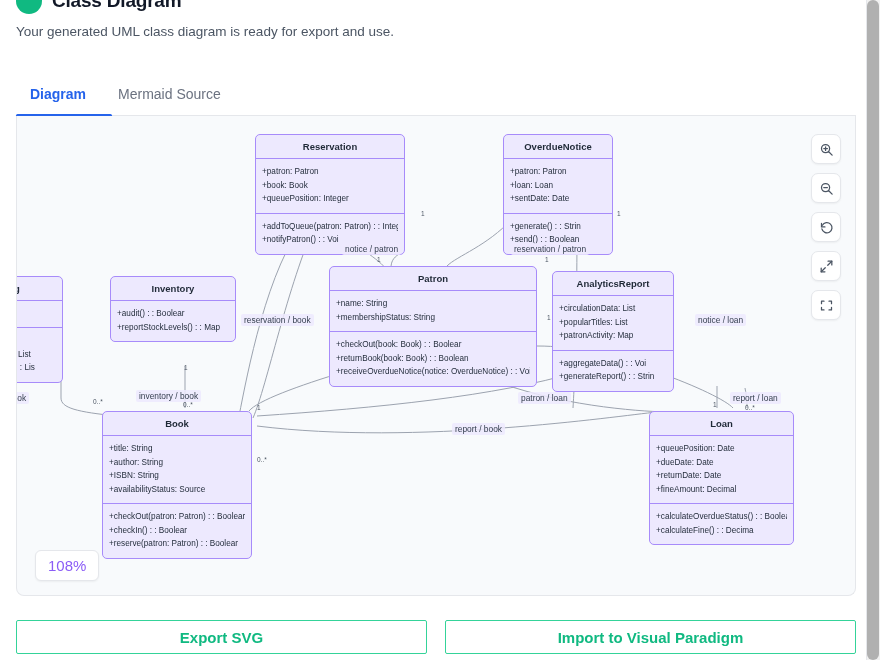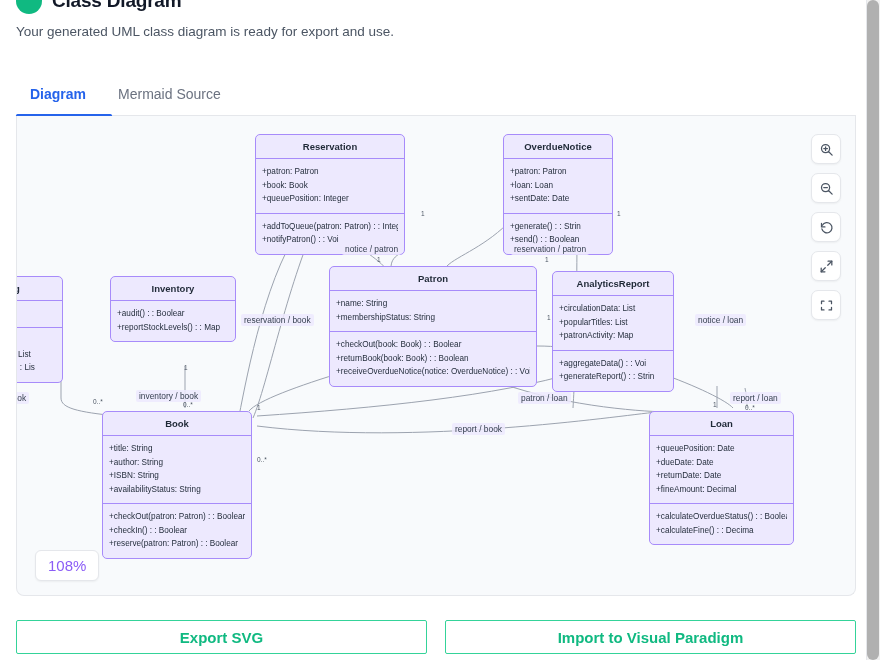--- a/index.html
+++ b/index.html
@@ -277,21 +277,21 @@
       <div class="uml-line">+generateReport() : : Strin</div>
     </div>
   </div>
 
   <div class="umlbox" style="left:85px; top:295px; width:150px;">
     <div class="uml-title">Book</div>
     <div class="uml-sec">
       <div class="uml-line">+title: String</div>
       <div class="uml-line">+author: String</div>
       <div class="uml-line">+ISBN: String</div>
-      <div class="uml-line">+availabilityStatus: String</div>
+      <div class="uml-line">+availabilityStatus: Source</div>
     </div>
     <div class="uml-sec">
       <div class="uml-line">+checkOut(patron: Patron) : : Boolear</div>
       <div class="uml-line">+checkIn() : : Boolear</div>
       <div class="uml-line">+reserve(patron: Patron) : : Boolear</div>
     </div>
   </div>
 
   <div class="umlbox" style="left:632px; top:295px; width:145px;">
     <div class="uml-title">Loan</div>

